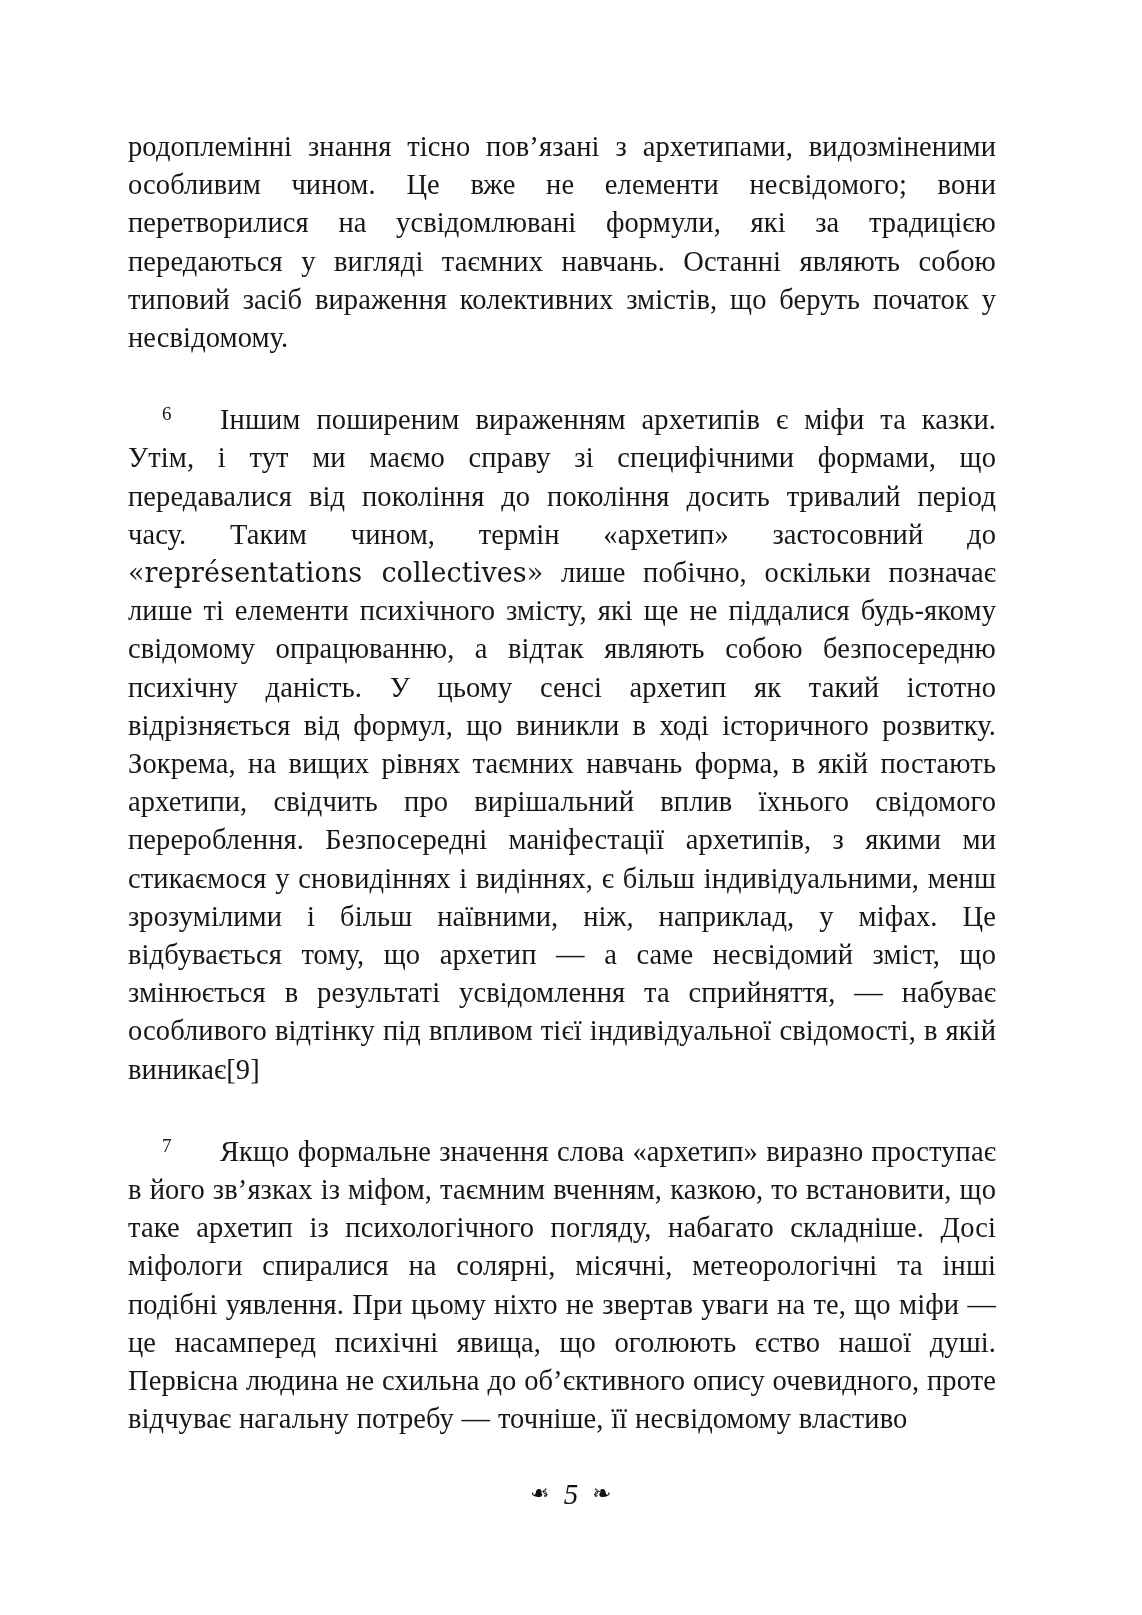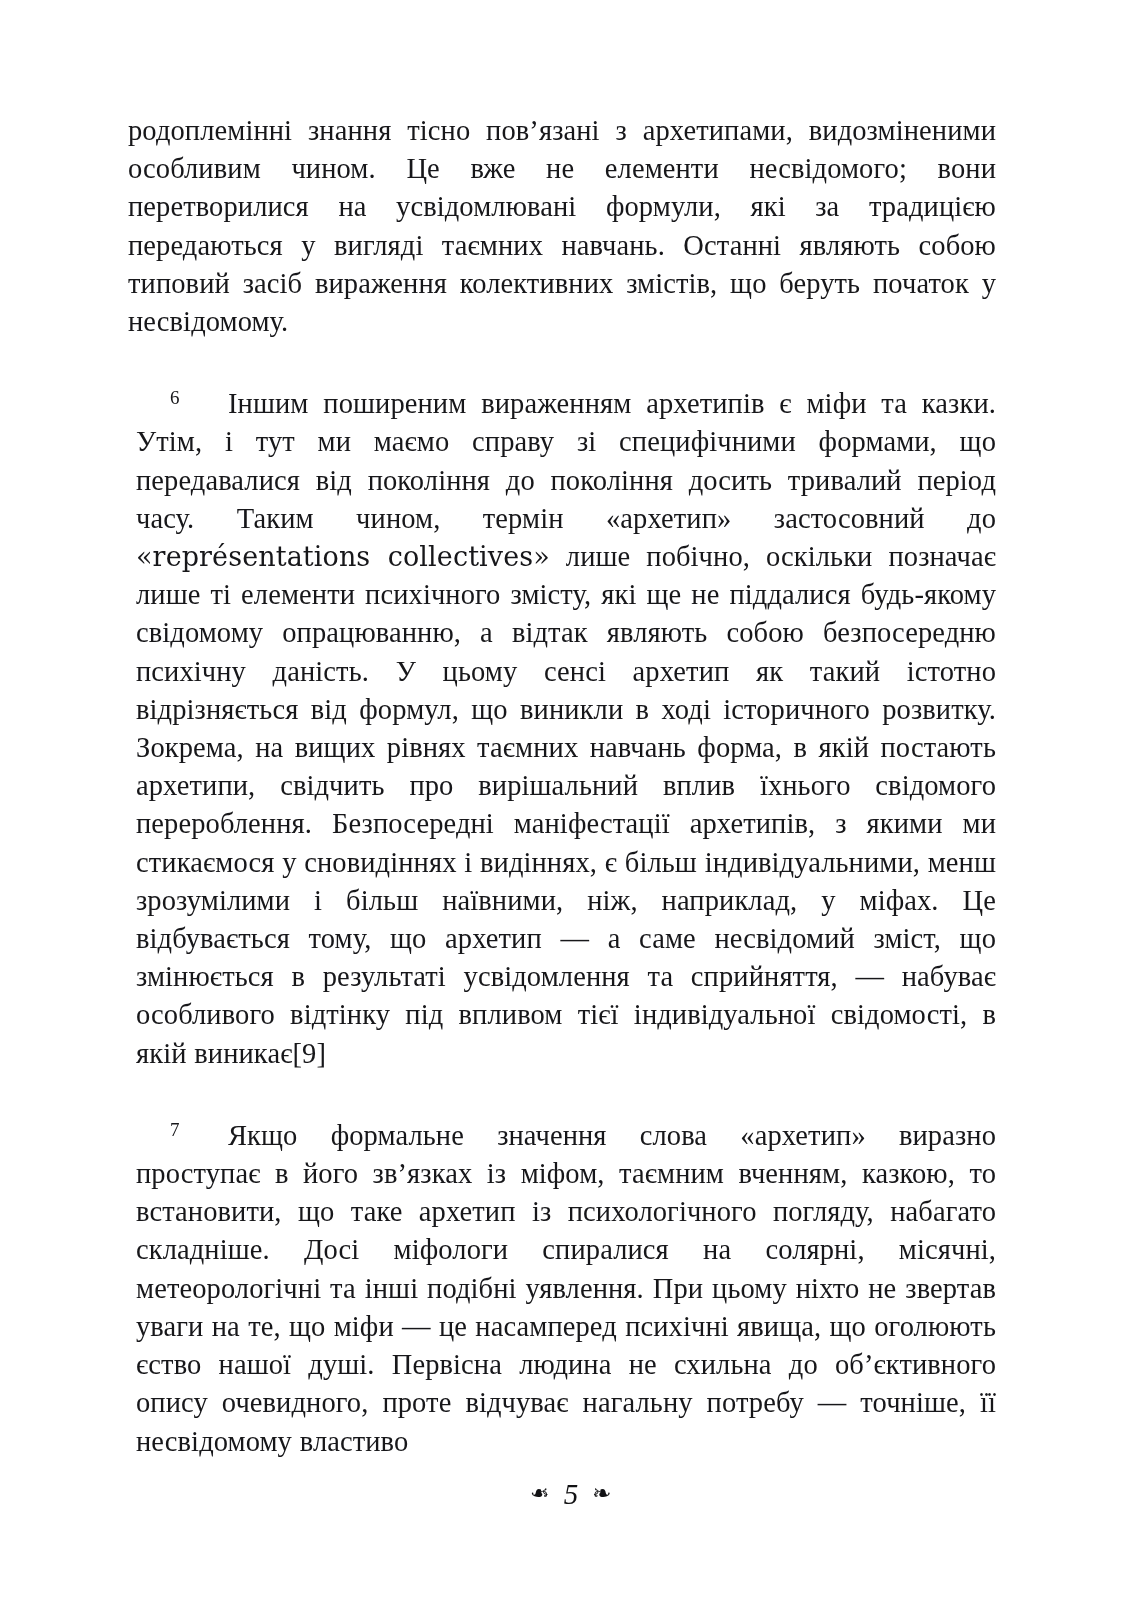--- a/index.html
+++ b/index.html
@@ -13,39 +13,38 @@
     height: 1615px;
     margin: 0 auto;
     background: #ffffff;
     overflow: hidden;
     font-family: "Liberation Serif", "DejaVu Serif", serif;
     color: #17171a;
   }
   .text-block {
     position: absolute;
     left: 128px;
-    top: 112px;
+    top: 128px;
     width: 868px;
   }
   p.para {
     margin: 0;
     text-align: justify;
     text-justify: inter-word;
     font-size: 28.5px;
     line-height: 38.2px;
     letter-spacing: 0.1px;
     word-spacing: 0.5px;
     hyphens: none;
   }
   p.para + p.para {
     margin-top: 38px;
   }
   p.para.indented {
     text-indent: 0;
-    margin-left: 8px;
   }
   .para-num {
     display: inline-block;
     width: 92px;
     font-size: 19px;
     vertical-align: 9px;
     text-align: left;
     padding-left: 34px;
     box-sizing: border-box;
     letter-spacing: 0;

